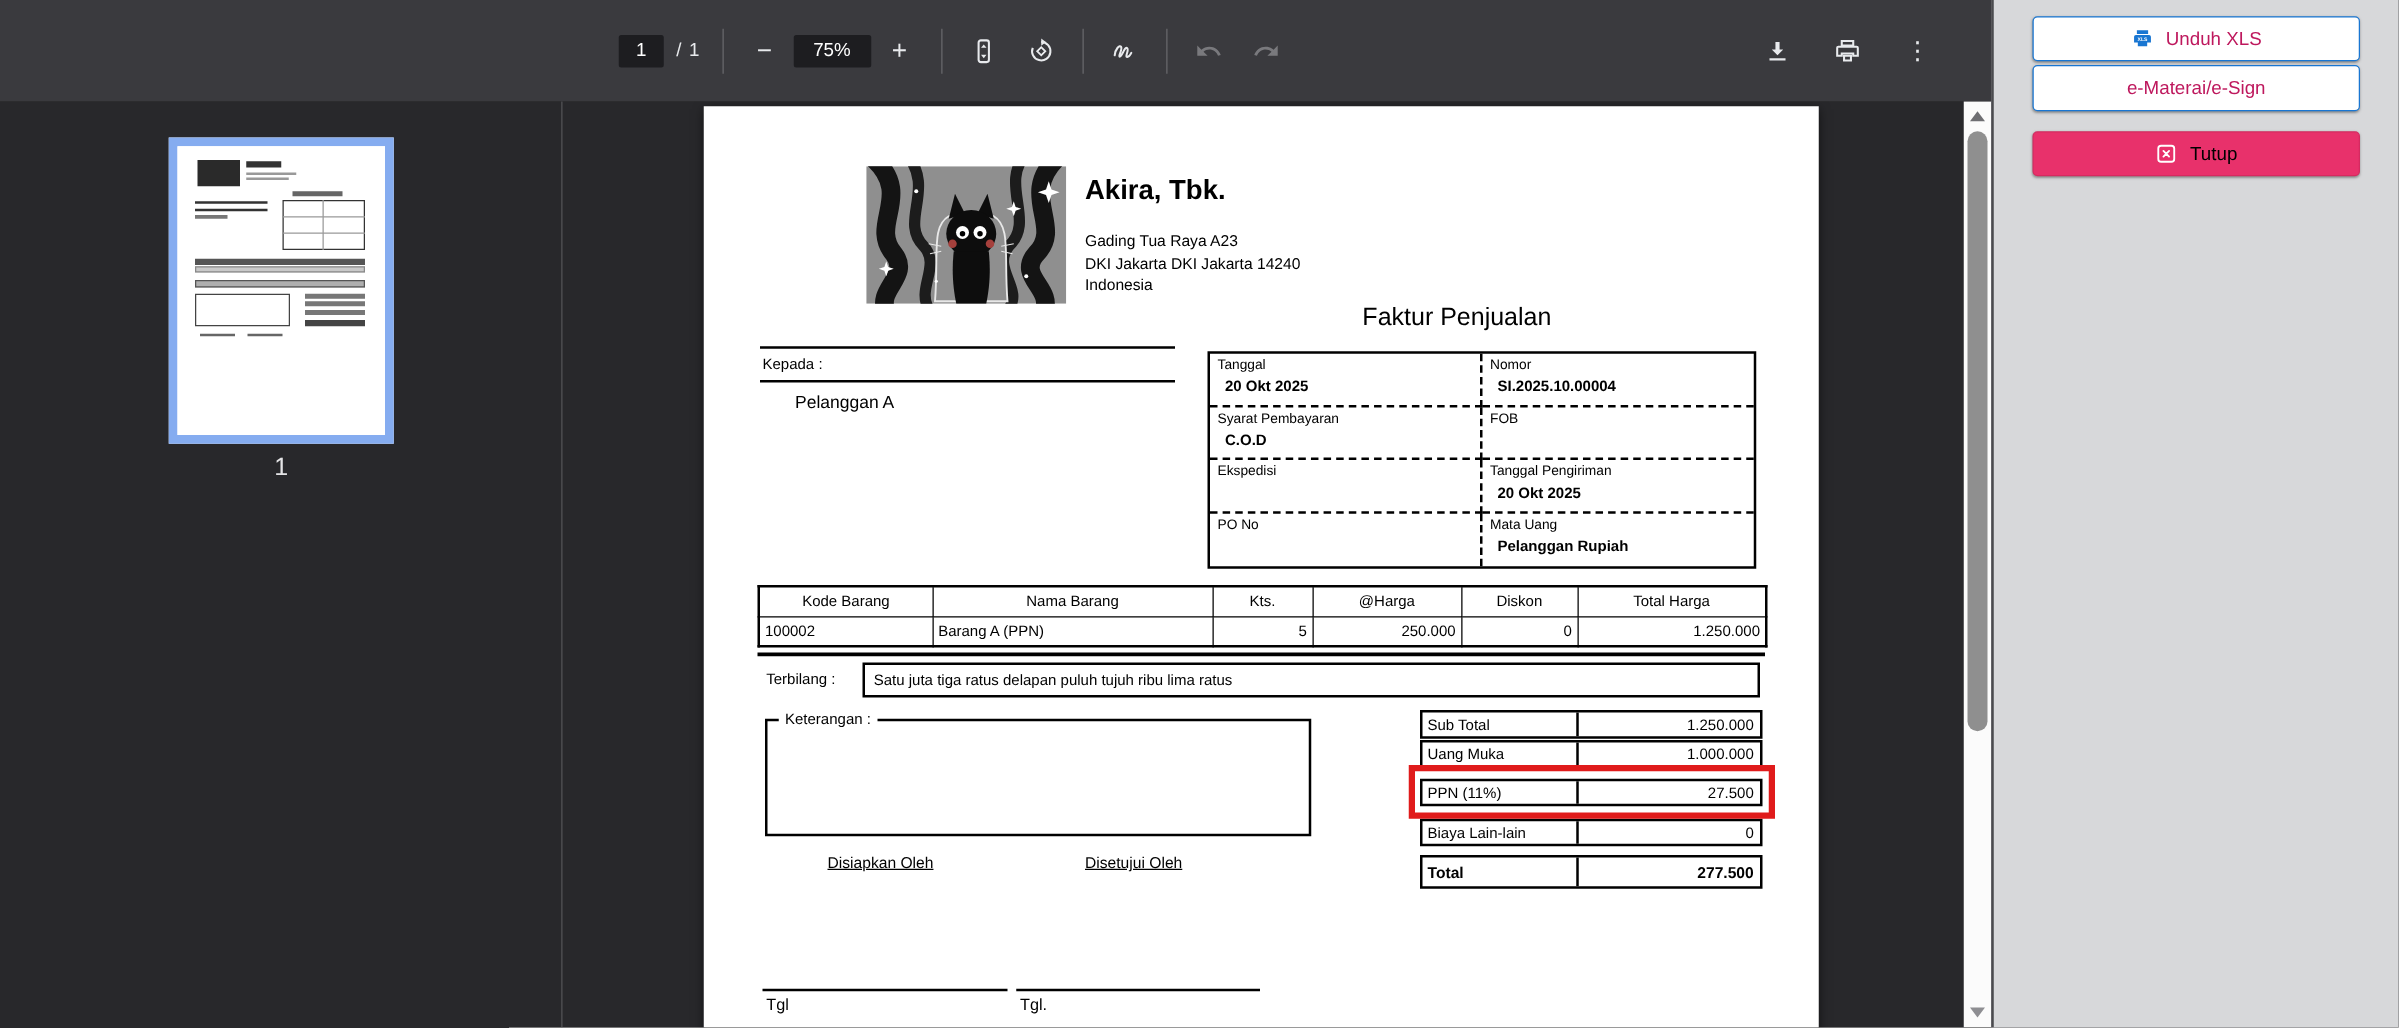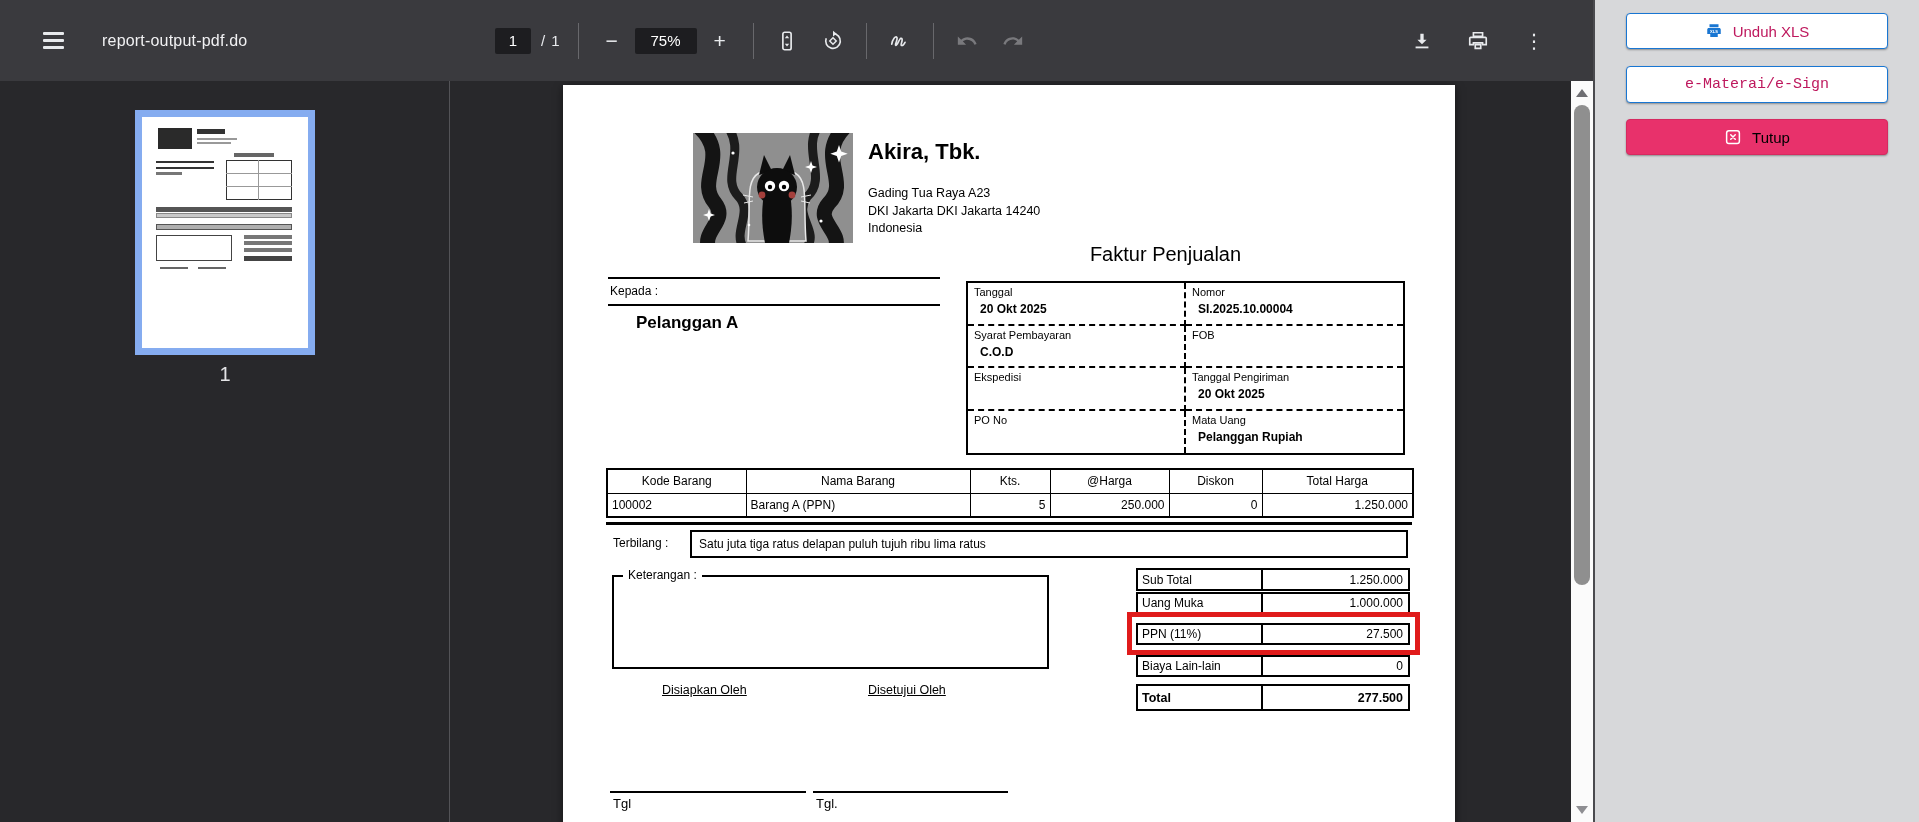--- a/index.html
+++ b/index.html
@@ -51,21 +51,21 @@
   .abs { position:absolute; }
 
   .logo { left:130px; top:48px; width:160px; height:110px; }
   .company { left:305px; top:53px; }
   .company-name { font-size:22px; font-weight:bold; line-height:27px; }
   .addr { margin-top:20px; font-size:12.5px; line-height:17.5px; }
   .doc-title { left:495px; top:158px; width:215px; text-align:center; font-size:20px; }
 
   .kepada { left:45px; top:192px; width:332px; }
   .kepada-head { border-top:2px solid #000; border-bottom:2px solid #000; padding:5px 2px 6px; font-size:12px; }
-  .kepada-name { margin-top:7px; font-weight:bold; font-size:17px;padding-left:28px; }
+  .kepada-name { margin-top:7px; font-weight:normal; font-size:14px;padding-left:28px; }
 
   .info-box { left:403px; top:196px; width:439px; height:174px; border:2px solid #000;
               display:grid; grid-template-columns:218px 1fr; grid-template-rows:repeat(4,1fr); }
   .icell { padding:3px 6px; overflow:hidden; }
   .icell.bb { border-bottom:2px dashed #000; }
   .icell.br { border-right:2px dashed #000; }
   .ilabel { font-size:11px; }
   .ivalue { font-size:12px; font-weight:bold; margin:4px 0 0 6px; min-height:12px; }
 
   .items { left:43px; top:383px; }
@@ -118,40 +118,30 @@
   .side-panel { position:absolute; left:1593px; top:0; width:326px; height:822px;
                 background:#D7D8DA; border-left:2px solid #4A4A4E; }
   .panel-btn { display:flex; align-items:center; justify-content:center; gap:10px;
                width:262px; height:36px; margin:0 auto; border-radius:4px; font-size:15px;
                font-family:"Liberation Sans",sans-serif; cursor:pointer;
                box-shadow:0 1px 2px rgba(0,0,0,.35); border:1px solid transparent; }
   .btn-primary { background:#1266BD; border-color:#0F5CA8; color:#FFF; margin-top:11px; }
   .btn-outline { background:#FFF; border-color:#1976D2; color:#be185d; }
   .btn-xls { margin-top:13px; }
   .btn-pdf { margin-top:3px; }
-  .btn-esign { margin-top:17px; height:37px;font-family:Liberation Mono, monospace; }
+  .btn-esign { margin-top:3px; height:37px; }
   .btn-close { background:#E8316B; border-color:#D62A60; color:#000000; margin-top:16px; }
   .btn-ico { width:18px; height:18px; flex:0 0 auto; }
 </style>
 </head>
 <body>
 
 <div class="app">
 
   <div class="toolbar">
-    <div class="tb-left">
-      <button class="icon-btn">
-        <span class="hamburger">
-            <span></span>
-            <span></span>
-            <span></span>
-          </span>
-      </button>
-      <span class="tb-title">report-output-pdf.do</span>
-    </div>
 
     <div class="tb-center">
       <input class="page-input" value="1" style="">
       <span class="page-sep">/</span>
       <span class="page-total">1</span>
       <span class="tb-divider"></span>
       <button class="icon-btn glyph-btn">−</button>
       <span class="zoom-box">75%</span>
       <button class="icon-btn glyph-btn">+</button>
       <span class="tb-divider"></span>

